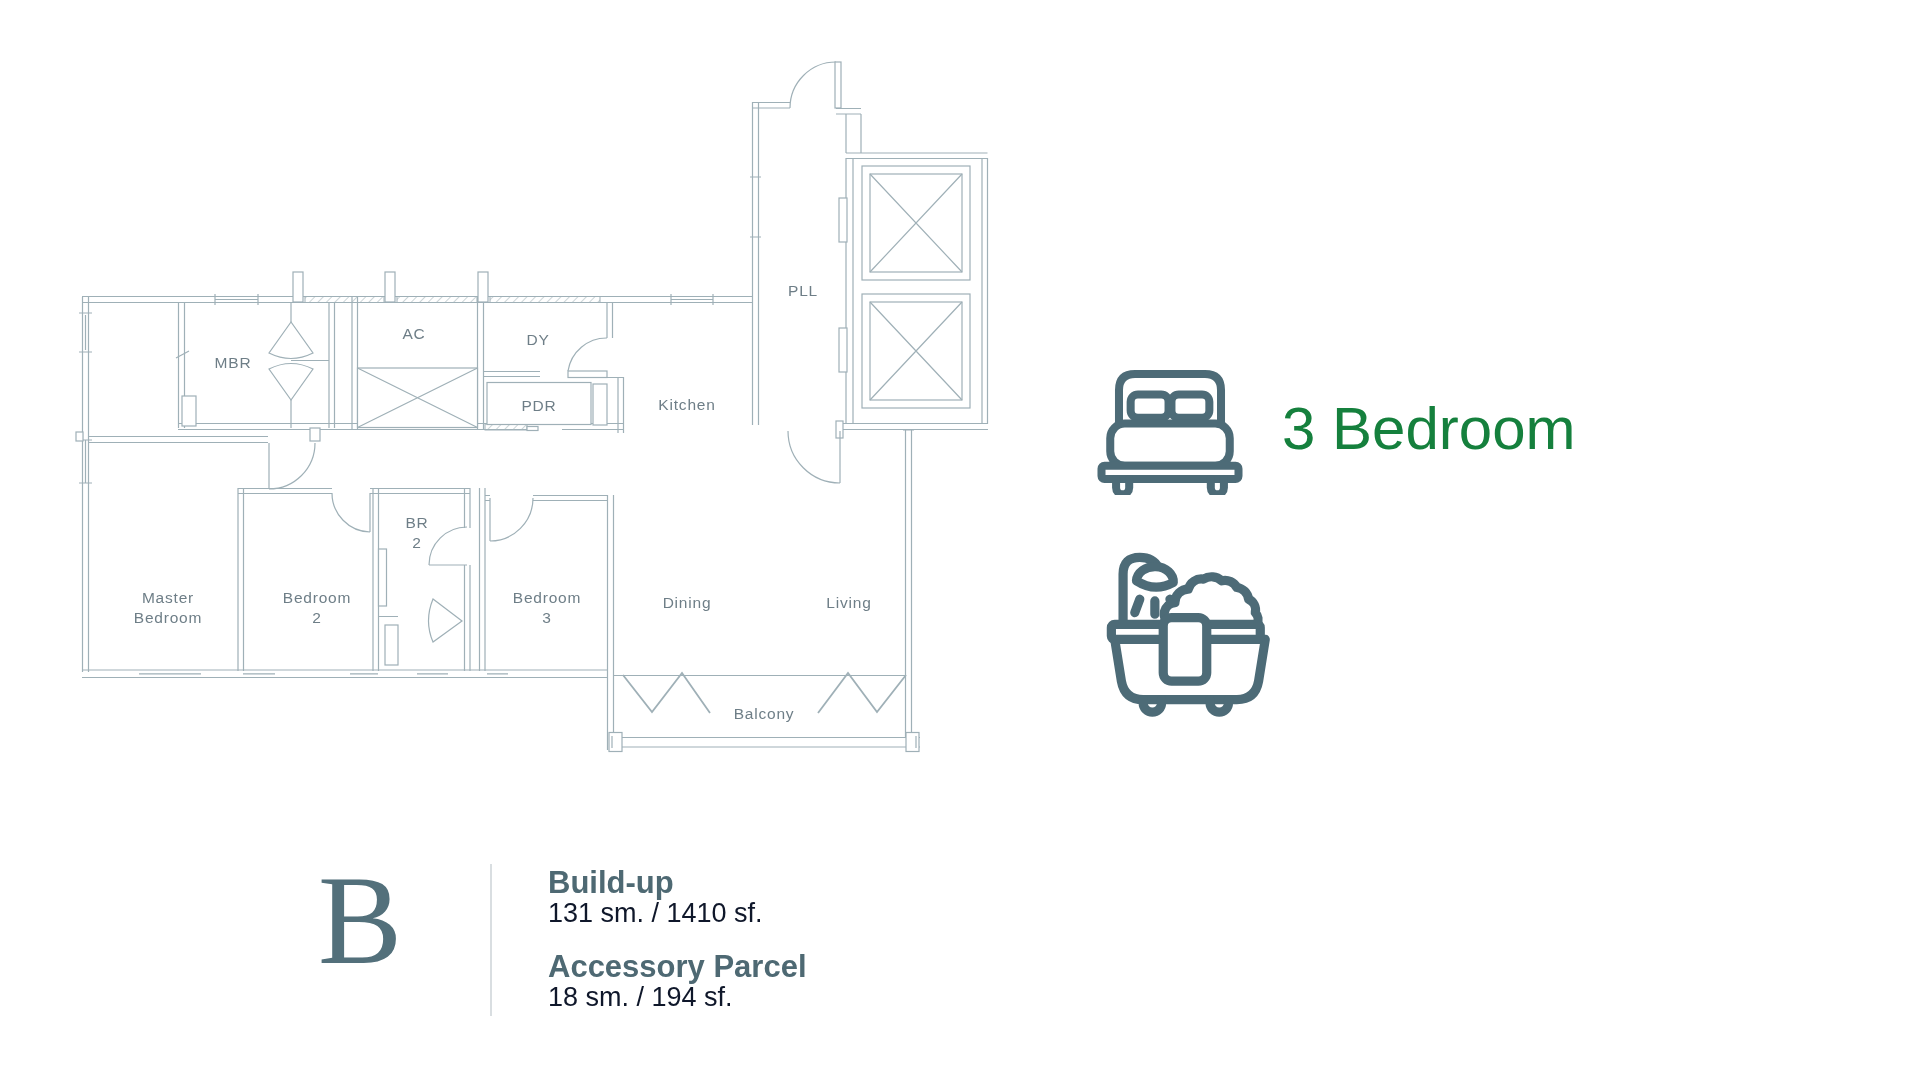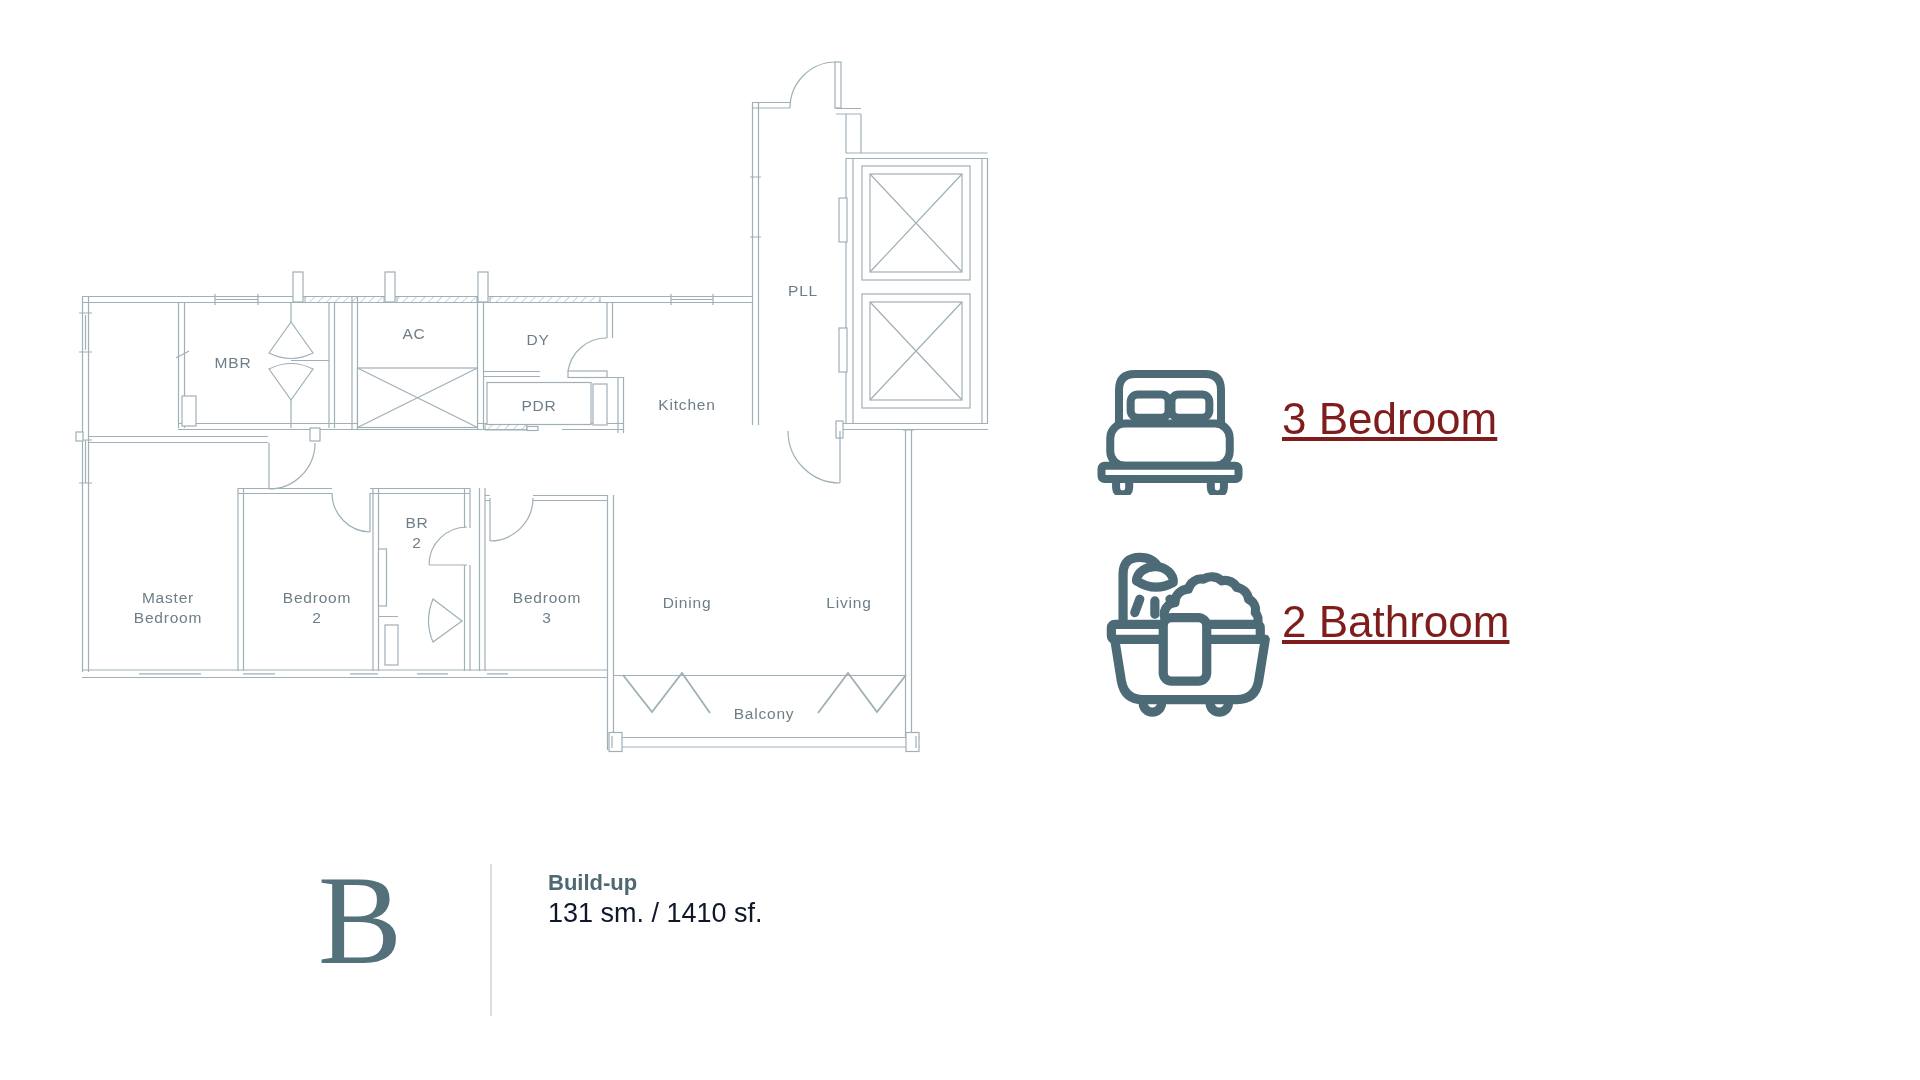--- a/index.html
+++ b/index.html
@@ -8,28 +8,28 @@
   
   #plan{position:absolute;left:0;top:0;width:1020px;height:790px;}
   .wall{stroke:#9fb0b7;stroke-width:1.2;fill:none;}
   .wall-thick{stroke:#9fb0b7;stroke-width:1.8;fill:none;}
   .fixture{stroke:#9fb0b7;stroke-width:1.2;fill:#ffffff;}
   .hatched{stroke:#9fb0b7;stroke-width:1;fill:url(#hatch);}
   .room-label{fill:#6e7e87;font-size:15.5px;letter-spacing:0.8px;text-anchor:middle;
               font-family:"Liberation Sans", sans-serif;}
   
   .feature-icon{position:absolute;}
-  .feature-label{position:absolute;font-size:44px;color:#7f1d1d;white-space:nowrap;text-decoration:underline;}
+  .feature-label{position:absolute;font-size:60px;color:#15803d;white-space:nowrap;}
   
   .type-letter{position:absolute;left:318px;top:858px;font-family:"Liberation Serif", serif;
                font-size:126px;line-height:1;color:#53707b;}
   .divider{position:absolute;left:490px;top:864px;width:2px;height:152px;background:#d9dee1;}
   .details{position:absolute;left:548px;top:868px;}
   .detail-block{margin-bottom:24px;}
-  .detail-heading{font-size:22px;font-weight:bold;color:#4e6973;line-height:30px;}
+  .detail-heading{font-size:31px;font-weight:bold;color:#4e6973;line-height:30px;}
   .detail-value{font-size:27px;color:#0f172a;line-height:30px;}
   .icon-stroke{stroke:#4d6b77;fill:none;stroke-linecap:round;stroke-linejoin:round;}
 </style>
 </head>
 <body>
 
 <div id="canvas">
 
   <svg id="plan" viewBox="0 0 1020 790" xmlns="http://www.w3.org/2000/svg">
     <defs>
@@ -199,24 +199,27 @@
       <path d="M20 22 a11 9 0 0 1 22 1 q-11 6 -22 -1 z" fill="#ffffff"></path>
       <path d="M22 33 l-3 8 M31 34 l0 8 M40 33 l3 8"></path>
       <path d="M7 57 L11 82 Q13 93 24 93 H80 Q91 93 93 82 L97 57 Z" fill="#ffffff"></path>
       <rect x="5" y="48" width="89" height="9" rx="2" fill="#ffffff"></rect>
       <path d="M40 48 a7 7 0 0 1 3 -13 a8 8 0 0 1 8 -8 a8 8 0 0 1 9 -6 a9 9 0 0 1 11 1 a8 8 0 0 1 9 4 a8 8 0 0 1 7 7 a7 7 0 0 1 4 8 a6 6 0 0 1 1 7 z" fill="#ffffff"></path>
       <rect x="36" y="44" width="26" height="38" rx="5" fill="#ffffff"></rect>
       <path d="M24 93 v2 a5 5 0 0 0 11 0 v-2"></path>
       <path d="M64 93 v2 a5 5 0 0 0 11 0 v-2"></path>
     </g>
   </svg>
-  <span class="feature-label" style="left:1282px;top:597px;">2 Bathroom</span>
 
   <div class="type-letter">B</div>
   <div class="divider"></div>
   <div class="details">
     <div class="detail-block">
       <div class="detail-heading">Build-up</div>
       <div class="detail-value">131 sm. / 1410 sf.</div>
     </div>
+    <div class="detail-block">
+      <div class="detail-heading">Accessory Parcel</div>
+      <div class="detail-value">18 sm. / 194 sf.</div>
+    </div>
   </div>
 
 </div>
 
 </body></html>

